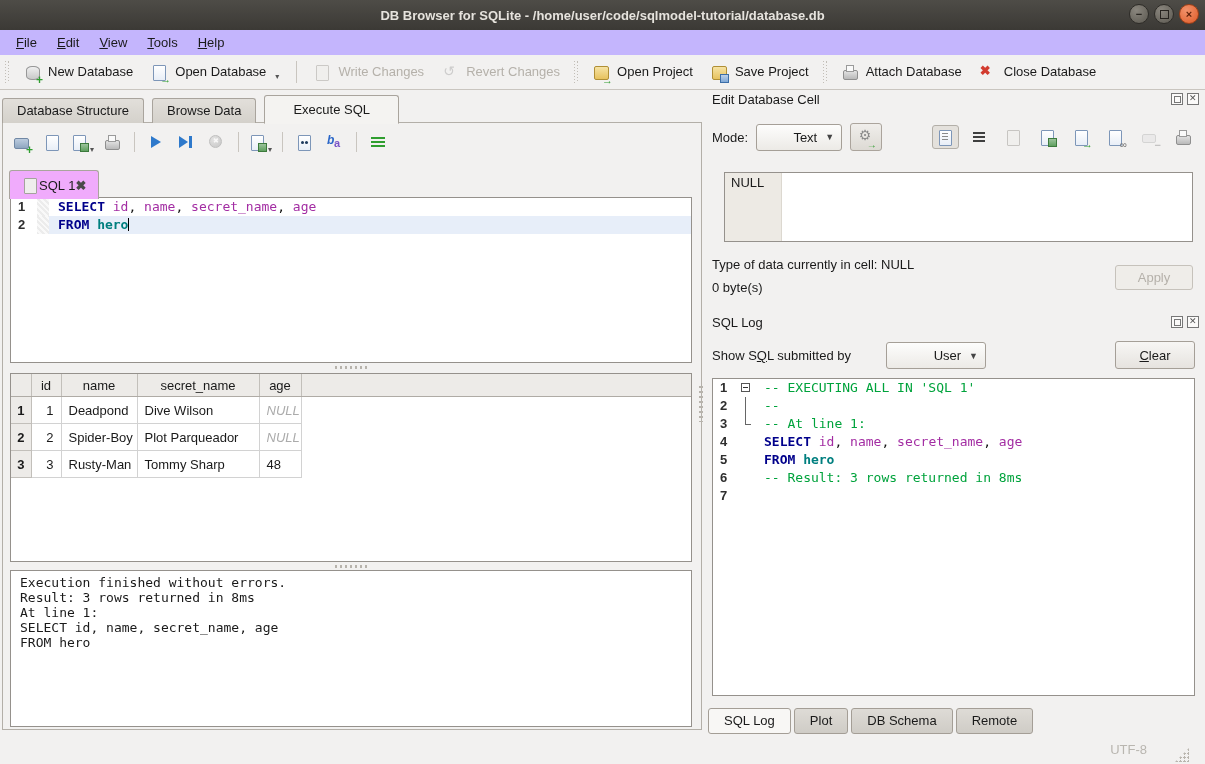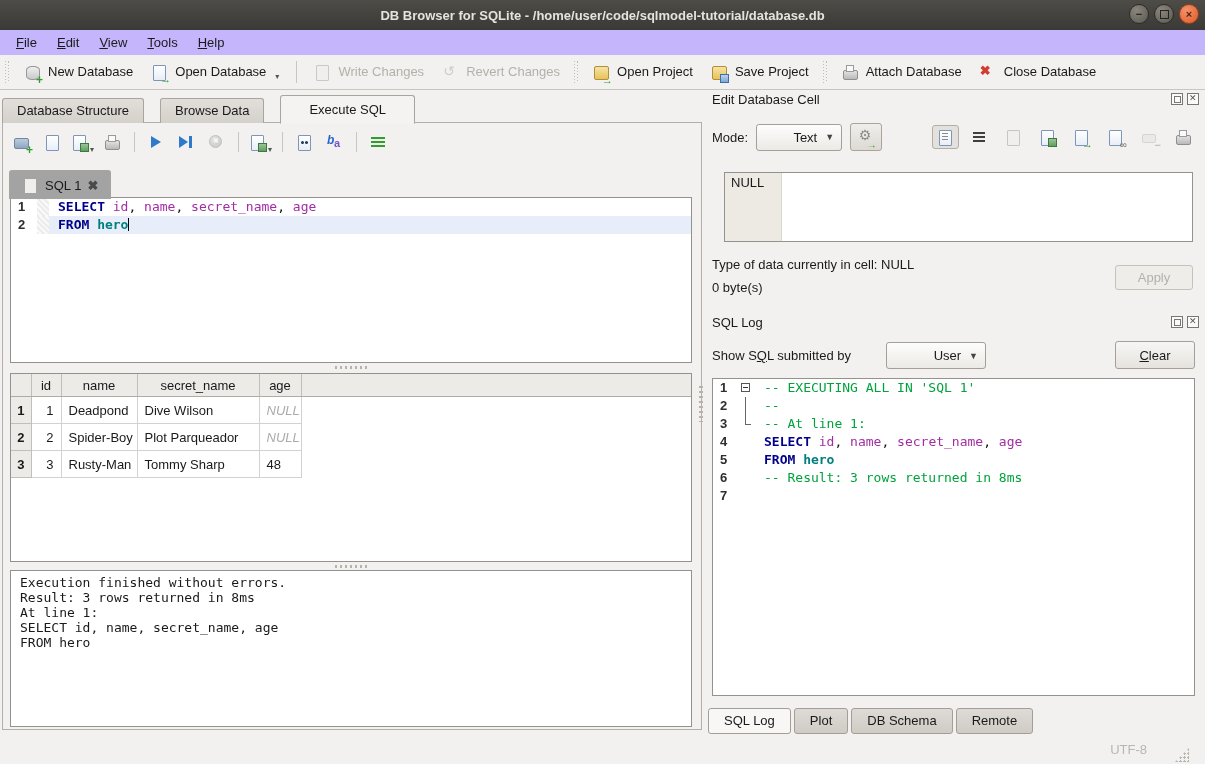--- a/index.html
+++ b/index.html
@@ -52,29 +52,29 @@
   .k-ab::after{content:"a";position:absolute;left:8px;top:3px;font-weight:bold;font-size:11px;color:#7A54C8}
   .k-green-lines::before{content:"";position:absolute;left:1px;top:3px;width:14px;height:11px;background:repeating-linear-gradient(to bottom,#2F9E2F 0 2px,transparent 2px 4px)}
   .k-dark-lines::before{content:"";position:absolute;left:2px;top:3px;width:12px;height:11px;background:repeating-linear-gradient(to bottom,#3F3F3F 0 2px,transparent 2px 4px)}
   .k-null-pill::before{content:"";position:absolute;left:1px;top:5px;width:12px;height:7px;background:#E4E4E4;border:1px solid #BDBDBD;border-radius:2px}
   .k-null-pill::after{content:"−";position:absolute;right:-3px;bottom:-4px;color:#9A9A9A;font-weight:bold;font-size:11px;line-height:10px}
   .k-gear::before{content:"⚙";position:absolute;left:1px;top:-2px;font-size:14px;color:#8B8B8B}
   .k-gear::after{content:"→";position:absolute;right:-2px;bottom:-3px;color:#2F9E2F;font-weight:bold;font-size:10px;line-height:9px}
 
   
   .maintabs{position:absolute;left:2px;top:97px;height:26px;display:flex;align-items:flex-end;z-index:3}
-  .mtab{padding:4px 14px 5px;background:linear-gradient(#E2DFDA,#D4D1CB);border:1px solid #A9A49D;border-bottom:none;border-radius:3px 3px 0 0;margin-right:16px;white-space:nowrap}
+  .mtab{padding:4px 14px 5px;background:linear-gradient(#E2DFDA,#D4D1CB);border:1px solid #A9A49D;border-bottom:none;border-radius:3px 3px 0 0;margin-right:8px;white-space:nowrap}
   .mtab.active{background:#F4F3F1;padding:6px 28px;margin-bottom:-1px;border-bottom:1px solid #F4F3F1}
   .pane{position:absolute;left:2px;top:122px;width:700px;height:608px;border:1px solid #B3AFA8;background:#F2F1F0;box-sizing:border-box}
   .sqltoolbar{position:absolute;left:6px;top:6px;height:26px;display:flex;align-items:center;gap:3px}
   .icnb{display:inline-flex;align-items:center;justify-content:center;width:27px;height:24px}
   .icnb.dis{opacity:.55}
   .icnb.act{background:#E4E1DC;border:1px solid #B3AFA8;border-radius:3px;box-sizing:border-box}
   .isep{width:1px;height:20px;background:#C9C5BF;margin:0 5px}
-  .sqlfiletab{position:absolute;left:6px;top:47px;height:28px;display:flex;align-items:center;gap:6px;padding:0 12px;background:#a3a3a3;border:1px solid #A9A49D;border-bottom:none;border-radius:3px 3px 0 0;z-index:2}
+  .sqlfiletab{position:absolute;left:6px;top:47px;height:28px;display:flex;align-items:center;padding:0 12px;background:#f0abfc;border:1px solid #A9A49D;border-bottom:none;border-radius:3px 3px 0 0;z-index:2}
   .closex{color:#4A4A4A;font-weight:bold;font-size:13px}
 
   
   .codebox{position:absolute;background:#fff;border:1px solid #95918C;box-sizing:border-box;overflow:hidden;font-family:"DejaVu Sans Mono",monospace;font-size:13px}
   .crow{display:flex;height:18px;line-height:18px}
   .cnum{width:26px;text-align:left;padding-left:7px;color:#2E2E2E;font-family:"Liberation Sans",sans-serif;font-weight:bold;flex:0 0 auto;box-sizing:border-box}
   .chatch{width:12px;flex:0 0 auto;background:repeating-linear-gradient(45deg,#ECECEC 0 2px,#F9F9F9 2px 4px)}
   .cfold{width:16px;flex:0 0 auto;position:relative}
   .ccode{flex:1;padding-left:9px;white-space:pre}
   .crow.cur .ccode{background:#E7EEF9}

